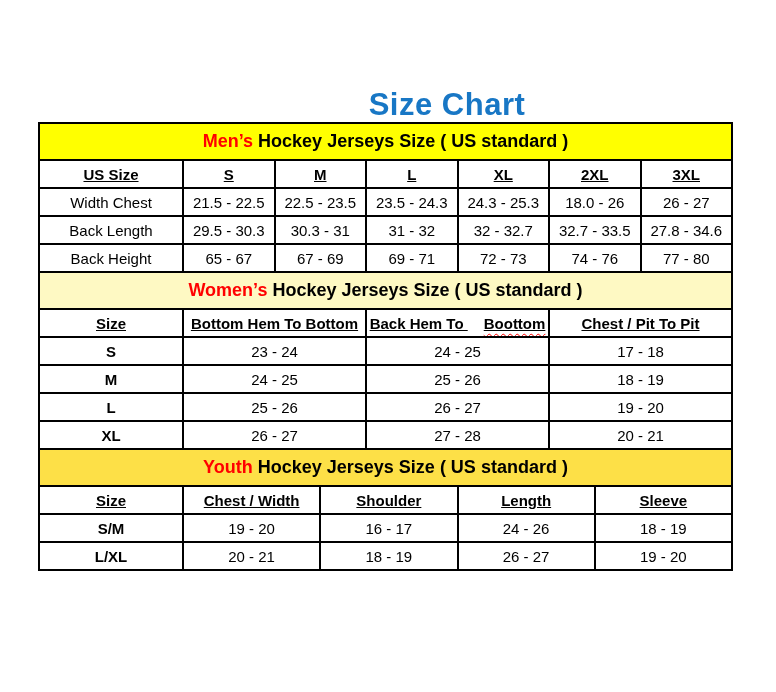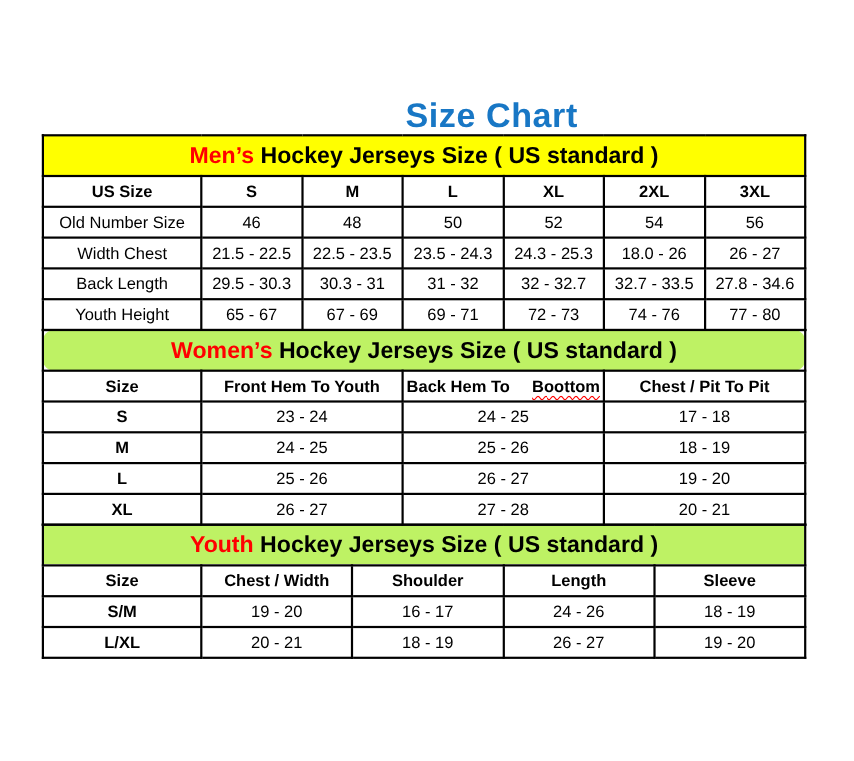--- a/index.html
+++ b/index.html
@@ -41,23 +41,23 @@
     vertical-align: middle;
     font-size: 15px;
     padding: 0 2px;
     white-space: nowrap;
     overflow: hidden;
   }
   tr.band td {
     height: 37px;
     background: #FFFF00;
     font-weight: 700;
-    font-size: 21px;
-  }
-  th { font-weight: 700; }
+    font-size: 18px;
+  }
+  th { font-weight: 700; text-decoration: underline; }
   .accent { color: #FF0000; }
   .bold { font-weight: 700; }
   .wavy {
     text-decoration-line: underline;
     text-decoration-style: wavy;
     text-decoration-color: #FF0000;
     text-decoration-thickness: 1px;
     text-underline-offset: 4px;
   }
 </style>
@@ -87,74 +87,65 @@
     <tr>
       <th>US Size</th>
       <th>S</th>
       <th>M</th>
       <th>L</th>
       <th>XL</th>
       <th>2XL</th>
       <th>3XL</th>
     </tr>
     <tr>
-      <td>Old Number Size</td>
-      <td>46</td>
-      <td>48</td>
-      <td>50</td>
-      <td>52</td>
-      <td>54</td>
-      <td>56</td>
-    </tr>
-    <tr>
       <td>Width Chest</td>
       <td>21.5 - 22.5</td>
       <td>22.5 - 23.5</td>
       <td>23.5 - 24.3</td>
       <td>24.3 - 25.3</td>
       <td>18.0 - 26</td>
       <td>26 - 27</td>
     </tr>
     <tr>
       <td>Back Length</td>
       <td>29.5 - 30.3</td>
       <td>30.3 - 31</td>
       <td>31 - 32</td>
       <td>32 - 32.7</td>
       <td>32.7 - 33.5</td>
       <td>27.8 - 34.6</td>
     </tr>
     <tr>
-      <td>Youth Height</td>
+      <td>Back Height</td>
       <td>65 - 67</td>
       <td>67 - 69</td>
       <td>69 - 71</td>
       <td>72 - 73</td>
       <td>74 - 76</td>
       <td>77 - 80</td>
     </tr>
   </tbody>
     </table>
 
   <table>
     <colgroup>
       <col style="width:144px">
         <col>
         <col>
         <col>
     </colgroup>
     <tbody>
         <tr class="band">
-      <td colspan="4" style="background-color: #bef264; border-radius: 10px;">
+      <td colspan="4" style="background-color: #fef9c3;">
         <span class="accent" style="color: rgb(255, 0, 0);">Women’s</span><span> Hockey Jerseys Size ( US standard )</span>
       </td>
     </tr>
     <tr>
       <th>Size</th>
-      <th>Front Hem To Youth</th>
+      <th>Bottom Hem To Bottom</th>
       <th>
         <span>Back Hem To </span><span class="wavy" style="text-decoration-color: rgb(255, 0, 0); padding-left: 16px;">Boottom</span>
       </th>
       <th>Chest / Pit To Pit</th>
     </tr>
     <tr>
       <td class="bold">S</td>
       <td>23 - 24</td>
       <td>24 - 25</td>
       <td>17 - 18</td>
@@ -183,21 +174,21 @@
   <table>
     <colgroup>
       <col style="width:144px">
         <col>
         <col>
         <col>
         <col>
     </colgroup>
     <tbody>
         <tr class="band">
-      <td colspan="5" style="background-color: #bef264; margin-left: 48px;">
+      <td colspan="5" style="background-color: #fde047; margin-left: 48px;">
         <span class="accent" style="color: rgb(255, 0, 0);">Youth</span><span> Hockey Jerseys Size ( US standard )</span>
       </td>
     </tr>
     <tr>
       <th>Size</th>
       <th>Chest / Width</th>
       <th>Shoulder</th>
       <th>Length</th>
       <th>Sleeve</th>
     </tr>

